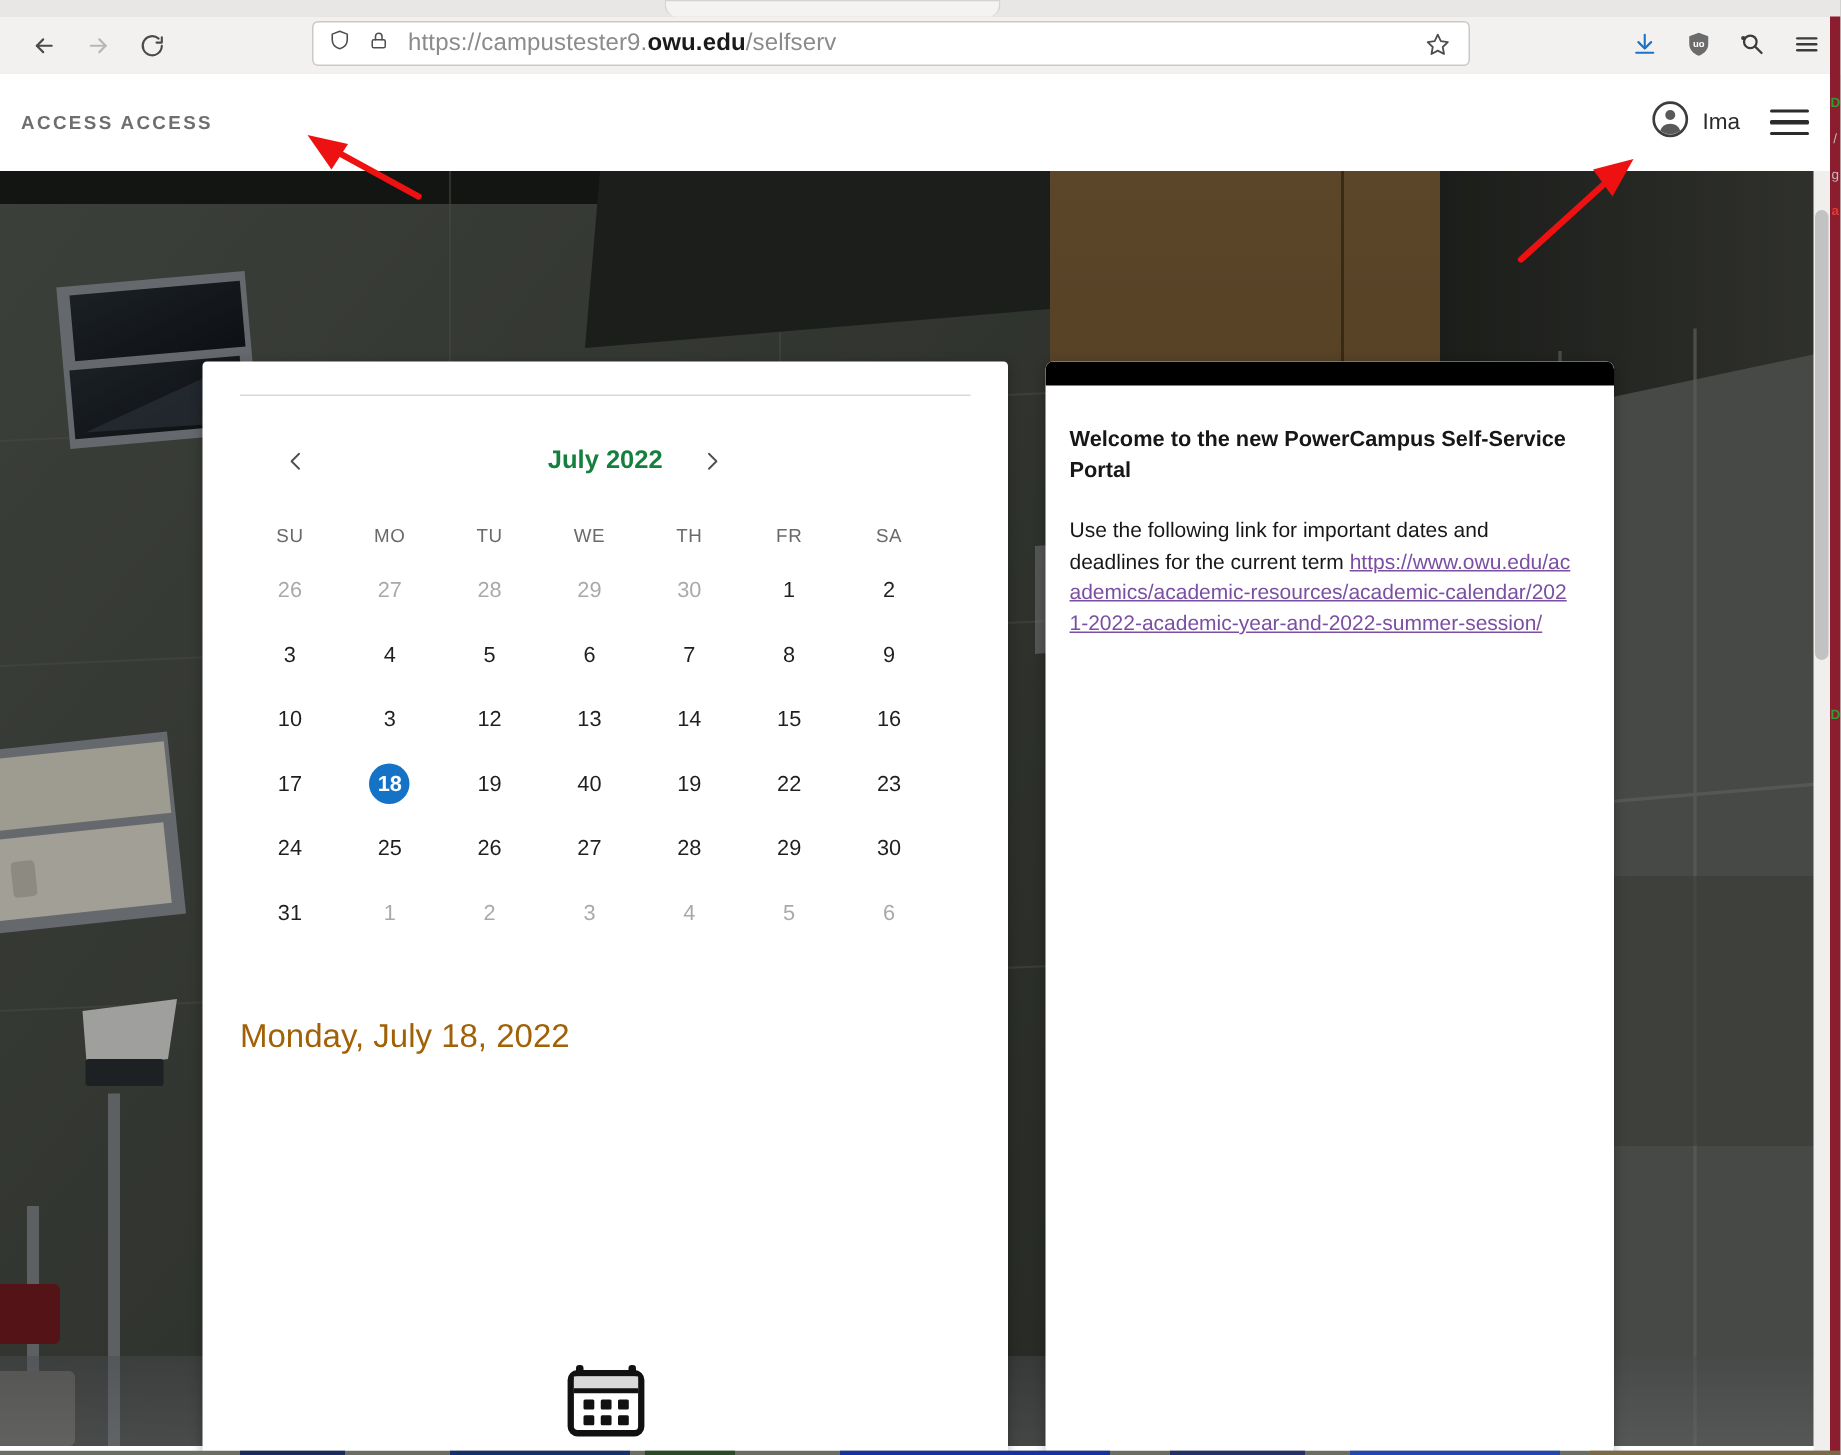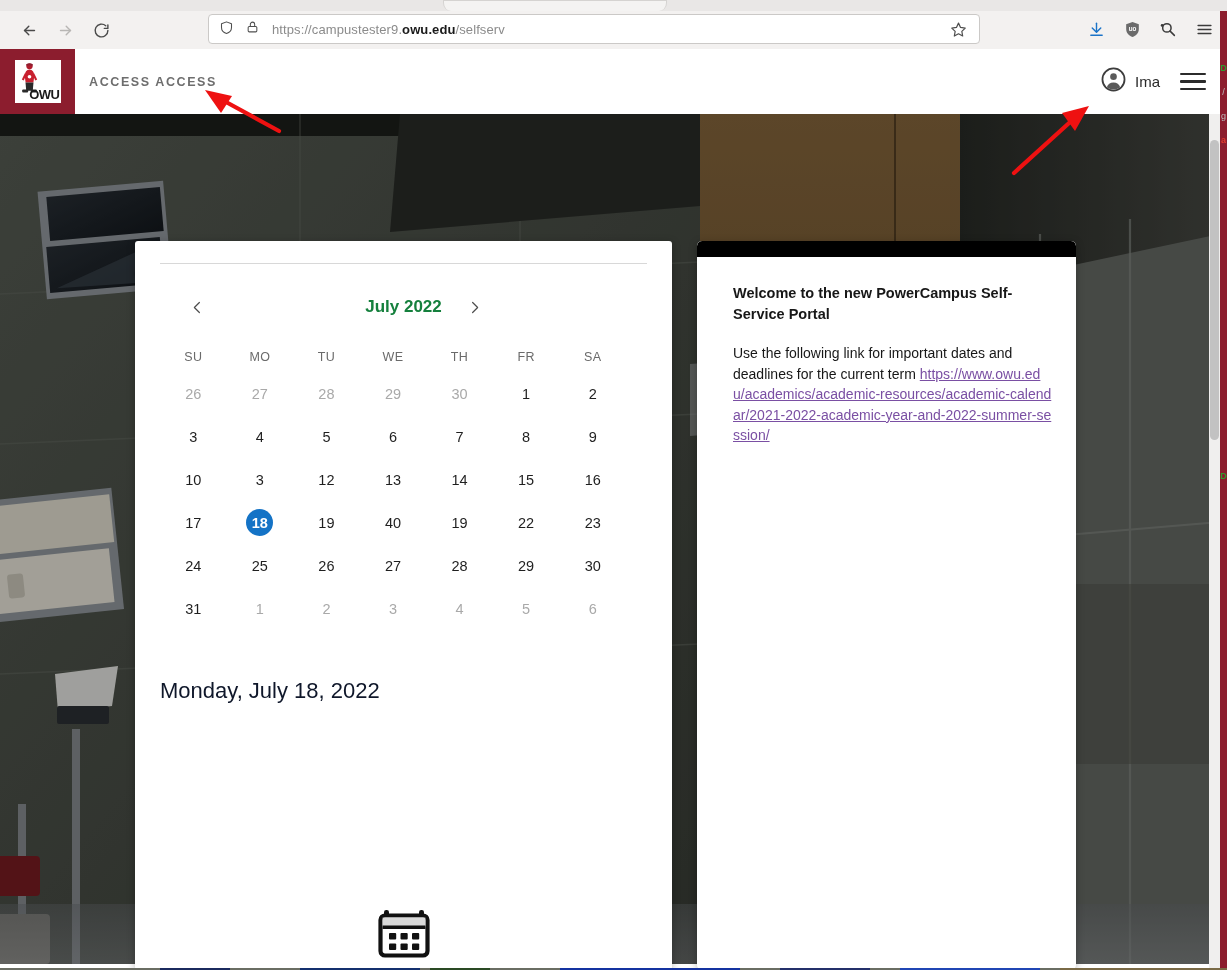--- a/index.html
+++ b/index.html
@@ -37,21 +37,21 @@
   .nav-btn svg { display: block; }
 
   .urlbar {
     position: absolute; left: 208px; top: 14px; width: 772px; height: 30px;
     background: #ffffff; border: 1px solid #cbc9c7; border-radius: 4px;
     display: flex; align-items: center; box-sizing: border-box;
   }
   .urlbar .shield-ic { margin-left: 10px; color: #4e4e4e; }
   .urlbar .lock-ic { margin-left: 12px; color: #4e4e4e; }
   .urltext {
-    margin-left: 13px; font-size: 13px; color: #8b8b8b;
+    margin-left: 13px; font-size: 16px; color: #8b8b8b;
     white-space: nowrap; letter-spacing: 0.1px;
   }
   .urltext b { color: #1a1a1a; font-weight: 700; }
   .star-ic { position: absolute; right: 12px; top: 6px; color: #4e4e4e; }
 
   .chrome-right { position: absolute; right: 8px; top: 14px; display: flex; align-items: center; gap: 6px; }
   .cr-btn { width: 30px; height: 30px; display: flex; align-items: center; justify-content: center; }
 
   
   .site-header {
@@ -139,35 +139,35 @@
     font-size: 14.5px; color: #1f1f1f;
   }
   .day .pill {
     width: 27px; height: 27px; border-radius: 50%;
     display: flex; align-items: center; justify-content: center;
   }
   .day.muted { color: #a9a9a9; }
   .day.today .pill { background: #1473c6; color: #ffffff; font-weight: 700; }
 
   .cal-selected-date {
-    margin: 48px 0 0 25px; font-size: 22px; color: #0f172a; font-weight: 400;
+    margin: 48px 0 0 25px; font-size: 22px; color: #a16207; font-weight: 400;
   }
   .cal-empty-icon {
     position: absolute; left: 0; right: 0; bottom: 12px;
     display: flex; justify-content: center;
   }
 
   
   .welcome-card {
     position: absolute; left: 697px; top: 241px; width: 379px; height: 729px;
     background: #ffffff; border-radius: 5px; z-index: 6;
     box-shadow: 0 2px 8px rgba(0,0,0,.28); overflow: hidden;
   }
   .welcome-bar { height: 16px; background: #000000; border-radius: 5px 5px 0 0; }
-  .welcome-body { padding: 26px 24px 0 36px; }
+  .welcome-body { padding: 26px 24px 0 16px; }
   .welcome-heading {
     font-size: 14.5px; font-weight: 700; color: #171717; line-height: 1.45;
     margin: 0 0 18px 0;
   }
   .welcome-text {
     font-size: 14px; color: #171717; line-height: 1.47; margin: 0;
   }
   .welcome-link {
     color: #7a4fa3; text-decoration: underline; word-break: break-all;
     display: inline; cursor: pointer;
@@ -279,36 +279,20 @@
     <div class="cr-btn">
       <svg width="19" height="19" viewBox="0 0 24 24" stroke="#3b3b3b" stroke-width="2" stroke-linecap="round">
           <line x1="4" y1="7" x2="20" y2="7"></line>
           <line x1="4" y1="12" x2="20" y2="12"></line>
           <line x1="4" y1="17" x2="20" y2="17"></line>
         </svg>
     </div>
   </div>
 
   <div class="site-header">
-    <div class="logo-box">
-      <div class="logo-inner">
-        <svg class="bishop" viewBox="0 0 22 36">
-          <ellipse cx="11" cy="4.5" rx="3.6" ry="3.4" fill="#b01c2e"></ellipse>
-          <path d="M7.2 2.2q3.8-2.6 7.6 0 .6 1.4-.5 1.6-3.3-1-6.6 0-1.1-.2-.5-1.6z" fill="#8c1d2e"></path>
-          <path d="M11 8.2q5.2 0 5.6 7.6l-1.1 7.4H6.5L5.4 15.8Q5.8 8.2 11 8.2z" fill="#c8202f"></path>
-          <path d="M5.6 12.4 2.1 19.6l2.2 1.3 3-6.3z" fill="#c8202f"></path>
-          <path d="M16.4 12.4l3.5 7.2-2.2 1.3-3-6.3z" fill="#c8202f"></path>
-          <path d="M6.4 23.2h9.2l-.8 9.6H7.2z" fill="#2a2a2a"></path>
-          <rect x="2.5" y="31.4" width="7" height="3.4" rx="1.2" fill="#2a2a2a"></rect>
-          <rect x="12.5" y="31.4" width="7" height="3.4" rx="1.2" fill="#2a2a2a"></rect>
-          <circle cx="11" cy="16.5" r="2.1" fill="#ffffff"></circle>
-        </svg>
-        <span class="logo-owu">OWU</span>
-      </div>
-    </div>
     <div class="shared-access">ACCESS ACCESS</div>
     <div class="header-right">
       <div class="user-chip">
         <span>
           <svg width="25" height="25" viewBox="0 0 24 24">
               <circle cx="12" cy="12" r="10.6" fill="none" stroke="#3d3d3d" stroke-width="1.7"></circle>
               <circle cx="12" cy="9.3" r="3.2" fill="#5a5a5a"></circle>
               <path d="M5.6 19.4q1.4-4.6 6.4-4.6t6.4 4.6a10.6 10.6 0 0 1-12.8 0z" fill="#5a5a5a"></path>
             </svg>
         </span>

